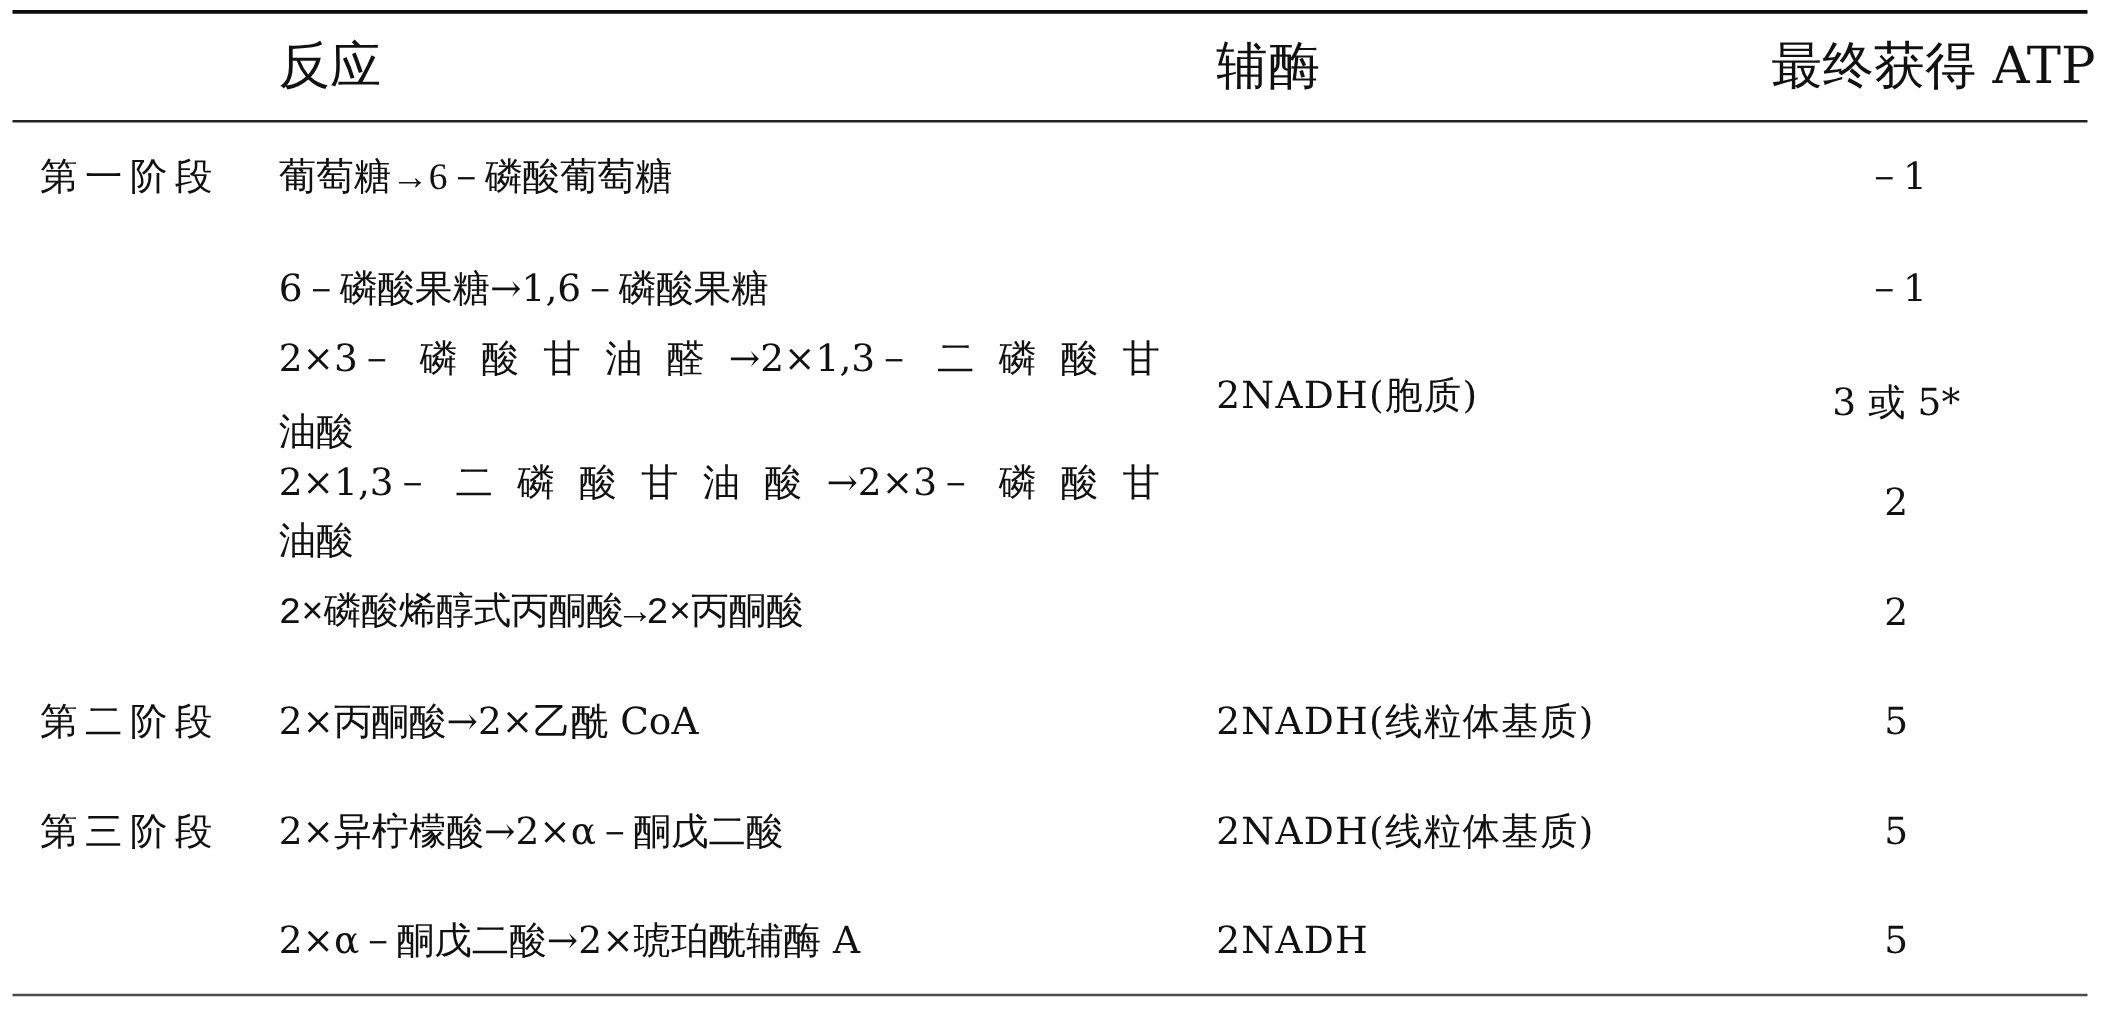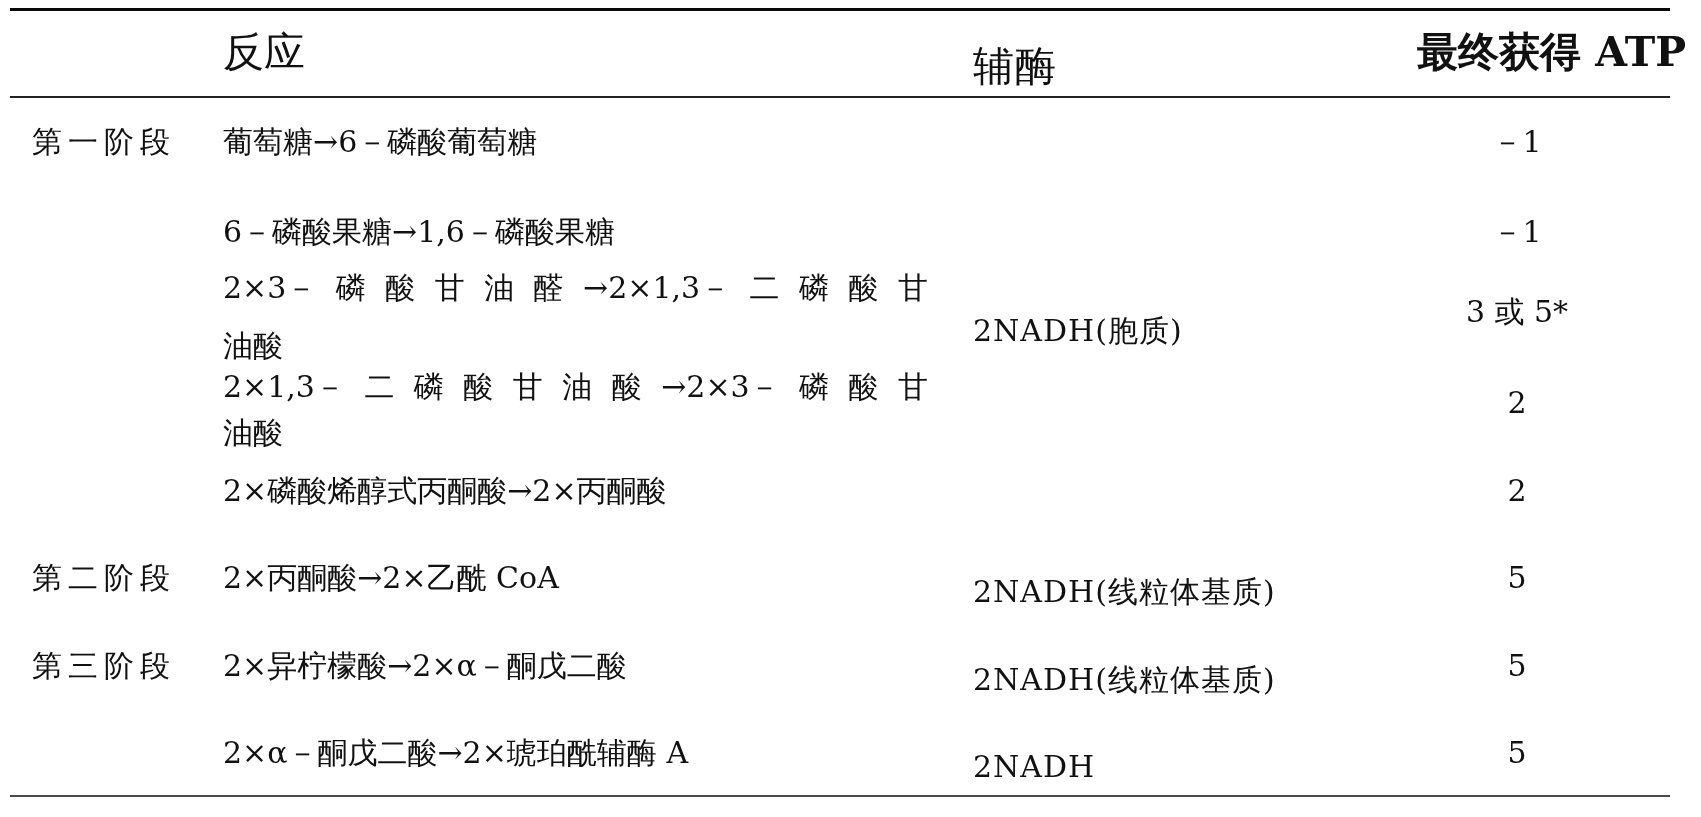--- a/index.html
+++ b/index.html
@@ -28,72 +28,72 @@
   .cell {
     position: absolute;
     font-size: 30px;
     line-height: 30px;
     white-space: nowrap;
     transform: translateY(-50%);
   }
   .hdr { font-size: 41px; }
   .stage { left: 32px; letter-spacing: 6px; }
   .rxn { left: 223px; }
-  .coenz { left: 973px; letter-spacing: 1px; margin-top: 14px; }
+  .coenz { left: 973px; letter-spacing: 1px; }
   .atp {
     left: 1417px;
     width: 200px;
     text-align: center;
   }
   .justify {
     width: 705px;
     text-align: justify;
     text-align-last: justify;
   }
 </style>
 </head>
 <body>
 
 <div>
   <div class="rule top"></div>
 
   <div>
     <div class="cell hdr rxn" style="top:52px;">反应</div>
     <div class="cell hdr coenz" style="top:52px;">辅酶</div>
-    <div class="cell hdr atp" style="top:52px;font-weight:bold;">最终获得 ATP</div>
+    <div class="cell hdr atp" style="top:52px;">最终获得 ATP</div>
   </div>
 
   <div class="rule mid"></div>
 
   <div>
     <div class="cell stage" style="top:142px;">第一阶段</div>
-    <div class="cell rxn" style="top:142px;">葡萄糖→6－磷酸葡萄糖</div>
+    <div class="cell rxn" style="top:142px;font-family:Liberation Serif, serif;">葡萄糖→6－磷酸葡萄糖</div>
     <div class="cell atp" style="top:142px;">－1</div>
   </div>
 
   <div>
     <div class="cell rxn" style="top:232px;">6－磷酸果糖→1,6－磷酸果糖</div>
     <div class="cell atp" style="top:232px;">－1</div>
   </div>
 
   <div>
     <div class="cell rxn justify" style="top:288px;">2×3－磷酸甘油醛→2×1,3－二磷酸甘</div>
     <div class="cell rxn" style="top:346px;">油酸</div>
     <div class="cell coenz" style="top:317px;">2NADH(胞质)</div>
-    <div class="cell atp" style="top:312px;">3 或 5*</div>
+    <div class="cell atp" style="top:323px;">3 或 5*</div>
   </div>
 
   <div>
     <div class="cell rxn justify" style="top:387px;">2×1,3－二磷酸甘油酸→2×3－磷酸甘</div>
     <div class="cell rxn" style="top:433px;">油酸</div>
     <div class="cell atp" style="top:403px;">2</div>
   </div>
 
   <div>
-    <div class="cell rxn" style="top:491px;">2×磷酸烯醇式丙酮酸→2×丙酮酸</div>
+    <div class="cell rxn" style="top:491px;font-family:Liberation Mono, monospace;">2×磷酸烯醇式丙酮酸→2×丙酮酸</div>
     <div class="cell atp" style="top:491px;">2</div>
   </div>
 
   <div>
     <div class="cell stage" style="top:578px;text-align:center;">第二阶段</div>
     <div class="cell rxn" style="top:578px;">2×丙酮酸→2×乙酰 CoA</div>
     <div class="cell coenz" style="top:578px;">2NADH(线粒体基质)</div>
     <div class="cell atp" style="top:578px;">5</div>
   </div>
 

